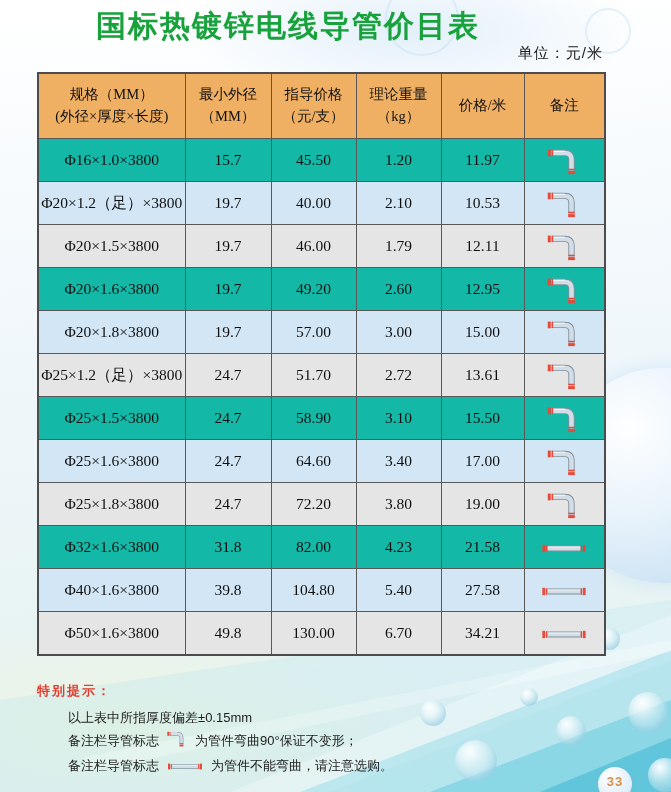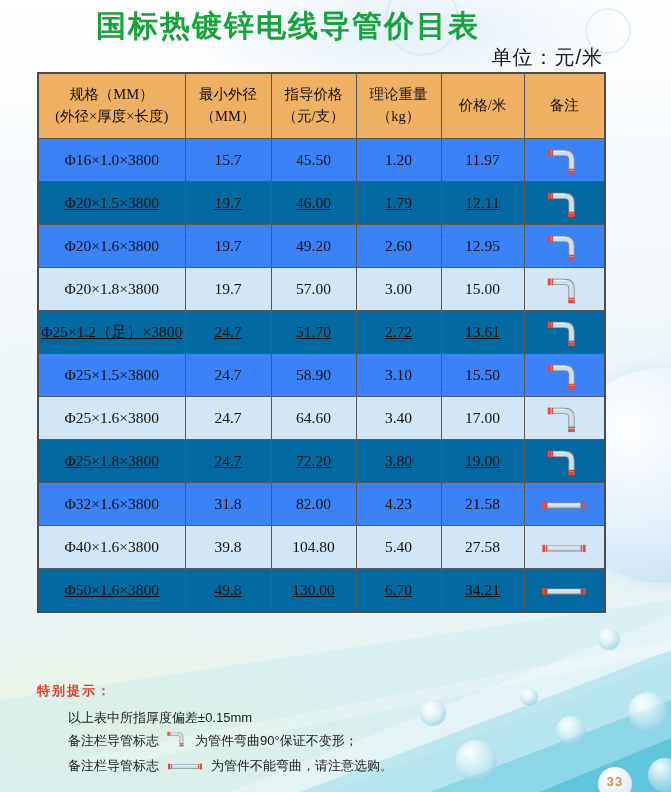--- a/index.html
+++ b/index.html
@@ -30,42 +30,42 @@
     background:radial-gradient(circle at 35% 28%, rgba(255,255,255,.95) 0%, rgba(224,242,248,.55) 45%, rgba(168,219,236,.55) 80%, rgba(148,208,229,.6) 100%);
     box-shadow:inset -2px -3px 6px rgba(120,190,215,.35);
   }
 
   
   .title{
     position:absolute;left:0;top:6px;width:576px;text-align:center;
     font-size:30px;font-weight:700;letter-spacing:2px;color:#18A23C;
   }
   .unit{
-    position:absolute;top:44px;right:68px;font-size:20px;color:#1a1a1a;letter-spacing:1px;
+    position:absolute;top:44px;right:68px;font-size:15px;color:#1a1a1a;letter-spacing:1px;
   }
 
   
   table.price{
     position:absolute;left:37px;top:72px;width:567px;
     border-collapse:collapse;table-layout:fixed;
     border:2px solid #4c4c4c;
     font-family:"Liberation Serif","DejaVu Serif",serif;
   }
   table.price th, table.price td{
     border:1px solid #585858;text-align:center;vertical-align:middle;
     padding:0;color:#101010;overflow:hidden;
   }
   table.price thead th{
     background:#F0B064;height:64px;font-weight:400;font-size:14.5px;line-height:1.5;
   }
   table.price tbody td{height:42px;font-size:15.5px;}
   td.spec-cell{font-size:15px;}
-  tr.bg-white td{background:#3b82f6;}
+  tr.bg-white td{background:#14b8a6;}
   tr.bg-blue td{background:#D2E6F5;}
-  tr.bg-yellow td{background:#0369a1;text-decoration:underline;}
+  tr.bg-yellow td{background:#e5e5e5;}
   .remark-cell svg{display:inline-block;vertical-align:middle;}
 
   
   .notice{position:absolute;left:37px;top:682px;width:430px;}
   .notice-heading{font-size:13px;font-weight:700;color:#E33A2C;letter-spacing:2px;margin-bottom:6px;}
   .notice-line{font-size:13px;color:#1c1c1c;line-height:23px;white-space:nowrap;margin-left:31px;}
   .inline-icon{display:inline-block;vertical-align:middle;margin:0 8px;}
   .inline-icon.elbow svg{width:20px;height:18px;}
   .inline-icon.straight svg{width:36px;height:9px;}
 
@@ -155,20 +155,38 @@
     <path d="M5 9 H20 Q27.5 9 27.5 16.5 V29" fill="none" stroke="#7e8f9e" stroke-width="7.2"></path>
     <path d="M5 9 H20 Q27.5 9 27.5 16.5 V29" fill="none" stroke="#d3dde5" stroke-width="5.2"></path>
     <path d="M5 7.1 H20" fill="none" stroke="#f4f7f9" stroke-width="1.3"></path>
     <rect x="0.6" y="5.2" width="3.4" height="7.6" fill="#e64a3a"></rect>
     <rect x="5" y="5.4" width="1.7" height="7.2" fill="#e64a3a"></rect>
     <rect x="23.7" y="29.6" width="7.6" height="3.4" fill="#e64a3a"></rect>
     <rect x="23.9" y="26.9" width="7.2" height="1.7" fill="#e64a3a"></rect>
   </svg>
 </td>
         </tr>
+        <tr class="bg-blue">
+          <td class="spec-cell">Φ20×1.2（足）×3800</td>
+          <td class="min-od-cell">19.7</td>
+          <td class="guide-price-cell">40.00</td>
+          <td class="weight-cell">2.10</td>
+          <td class="price-per-m-cell">10.53</td>
+          <td class="remark-cell">
+  <svg viewBox="0 0 38 34" width="34" height="30">
+    <path d="M5 9 H20 Q27.5 9 27.5 16.5 V29" fill="none" stroke="#7e8f9e" stroke-width="7.2"></path>
+    <path d="M5 9 H20 Q27.5 9 27.5 16.5 V29" fill="none" stroke="#d3dde5" stroke-width="5.2"></path>
+    <path d="M5 7.1 H20" fill="none" stroke="#f4f7f9" stroke-width="1.3"></path>
+    <rect x="0.6" y="5.2" width="3.4" height="7.6" fill="#e64a3a"></rect>
+    <rect x="5" y="5.4" width="1.7" height="7.2" fill="#e64a3a"></rect>
+    <rect x="23.7" y="29.6" width="7.6" height="3.4" fill="#e64a3a"></rect>
+    <rect x="23.9" y="26.9" width="7.2" height="1.7" fill="#e64a3a"></rect>
+  </svg>
+</td>
+        </tr>
         <tr class="bg-yellow">
           <td class="spec-cell">Φ20×1.5×3800</td>
           <td class="min-od-cell">19.7</td>
           <td class="guide-price-cell">46.00</td>
           <td class="weight-cell">1.79</td>
           <td class="price-per-m-cell">12.11</td>
           <td class="remark-cell">
   <svg viewBox="0 0 38 34" width="34" height="30">
     <path d="M5 9 H20 Q27.5 9 27.5 16.5 V29" fill="none" stroke="#7e8f9e" stroke-width="7.2"></path>
     <path d="M5 9 H20 Q27.5 9 27.5 16.5 V29" fill="none" stroke="#d3dde5" stroke-width="5.2"></path>

